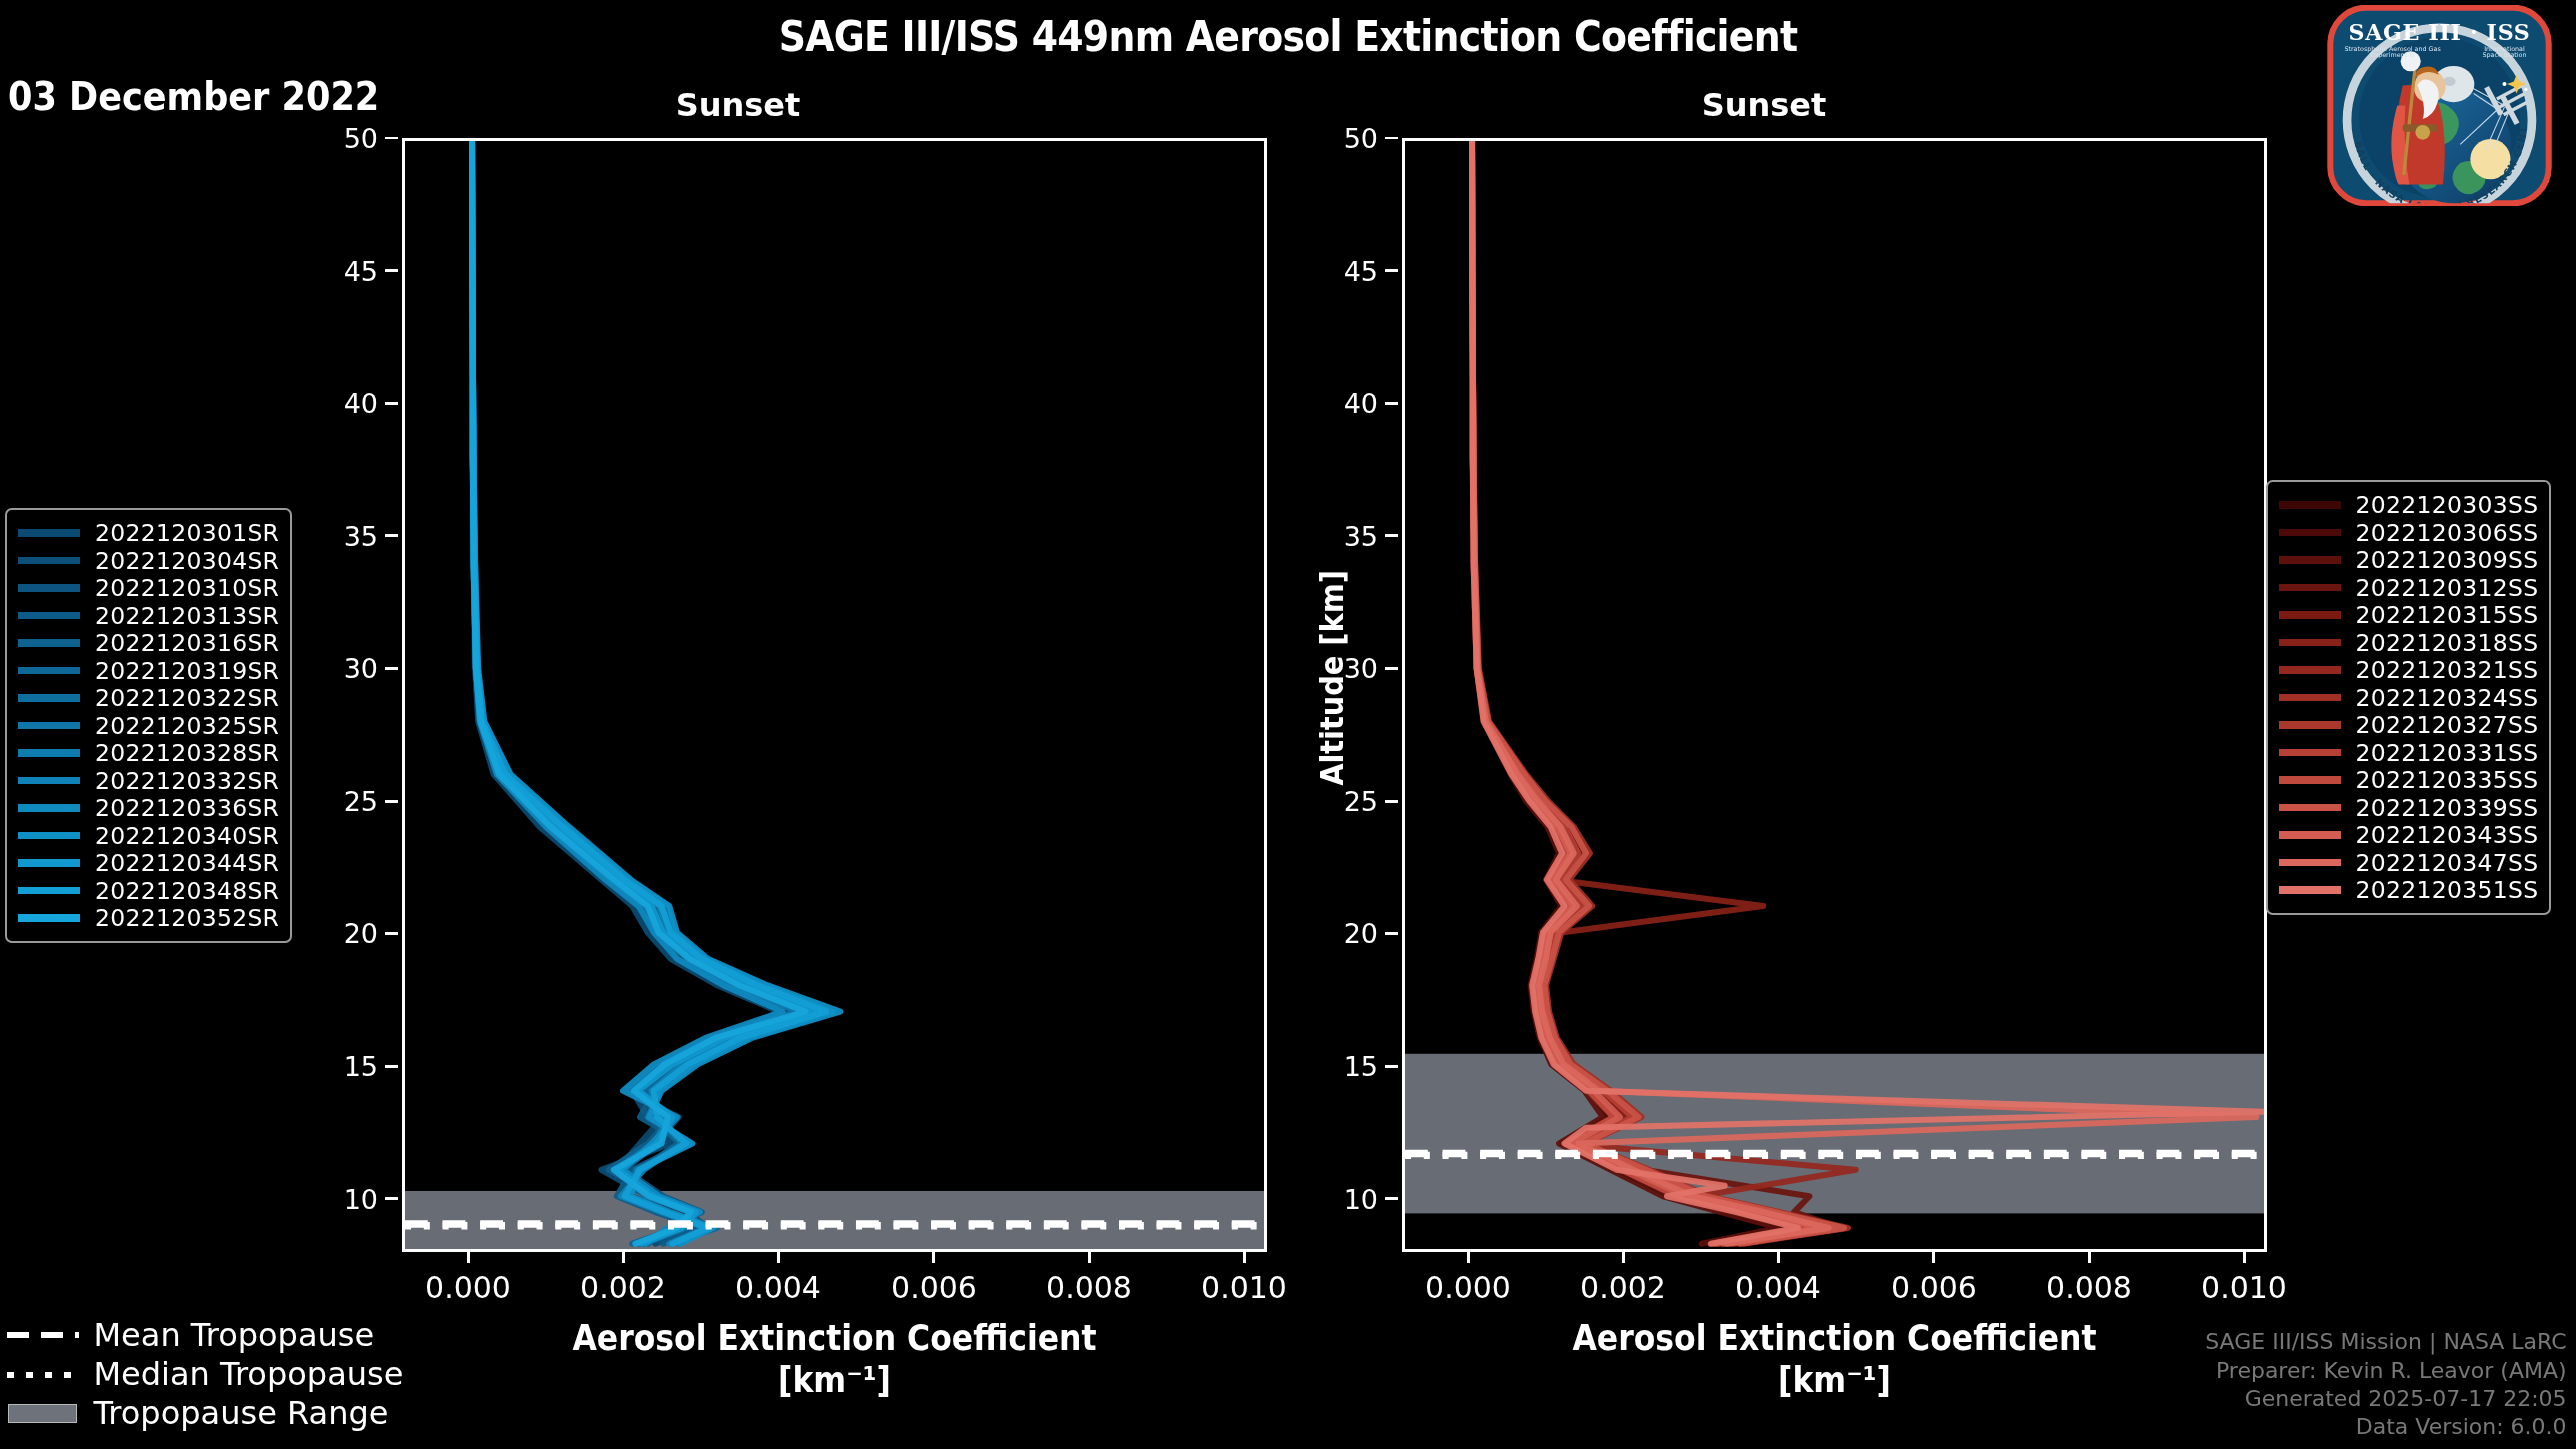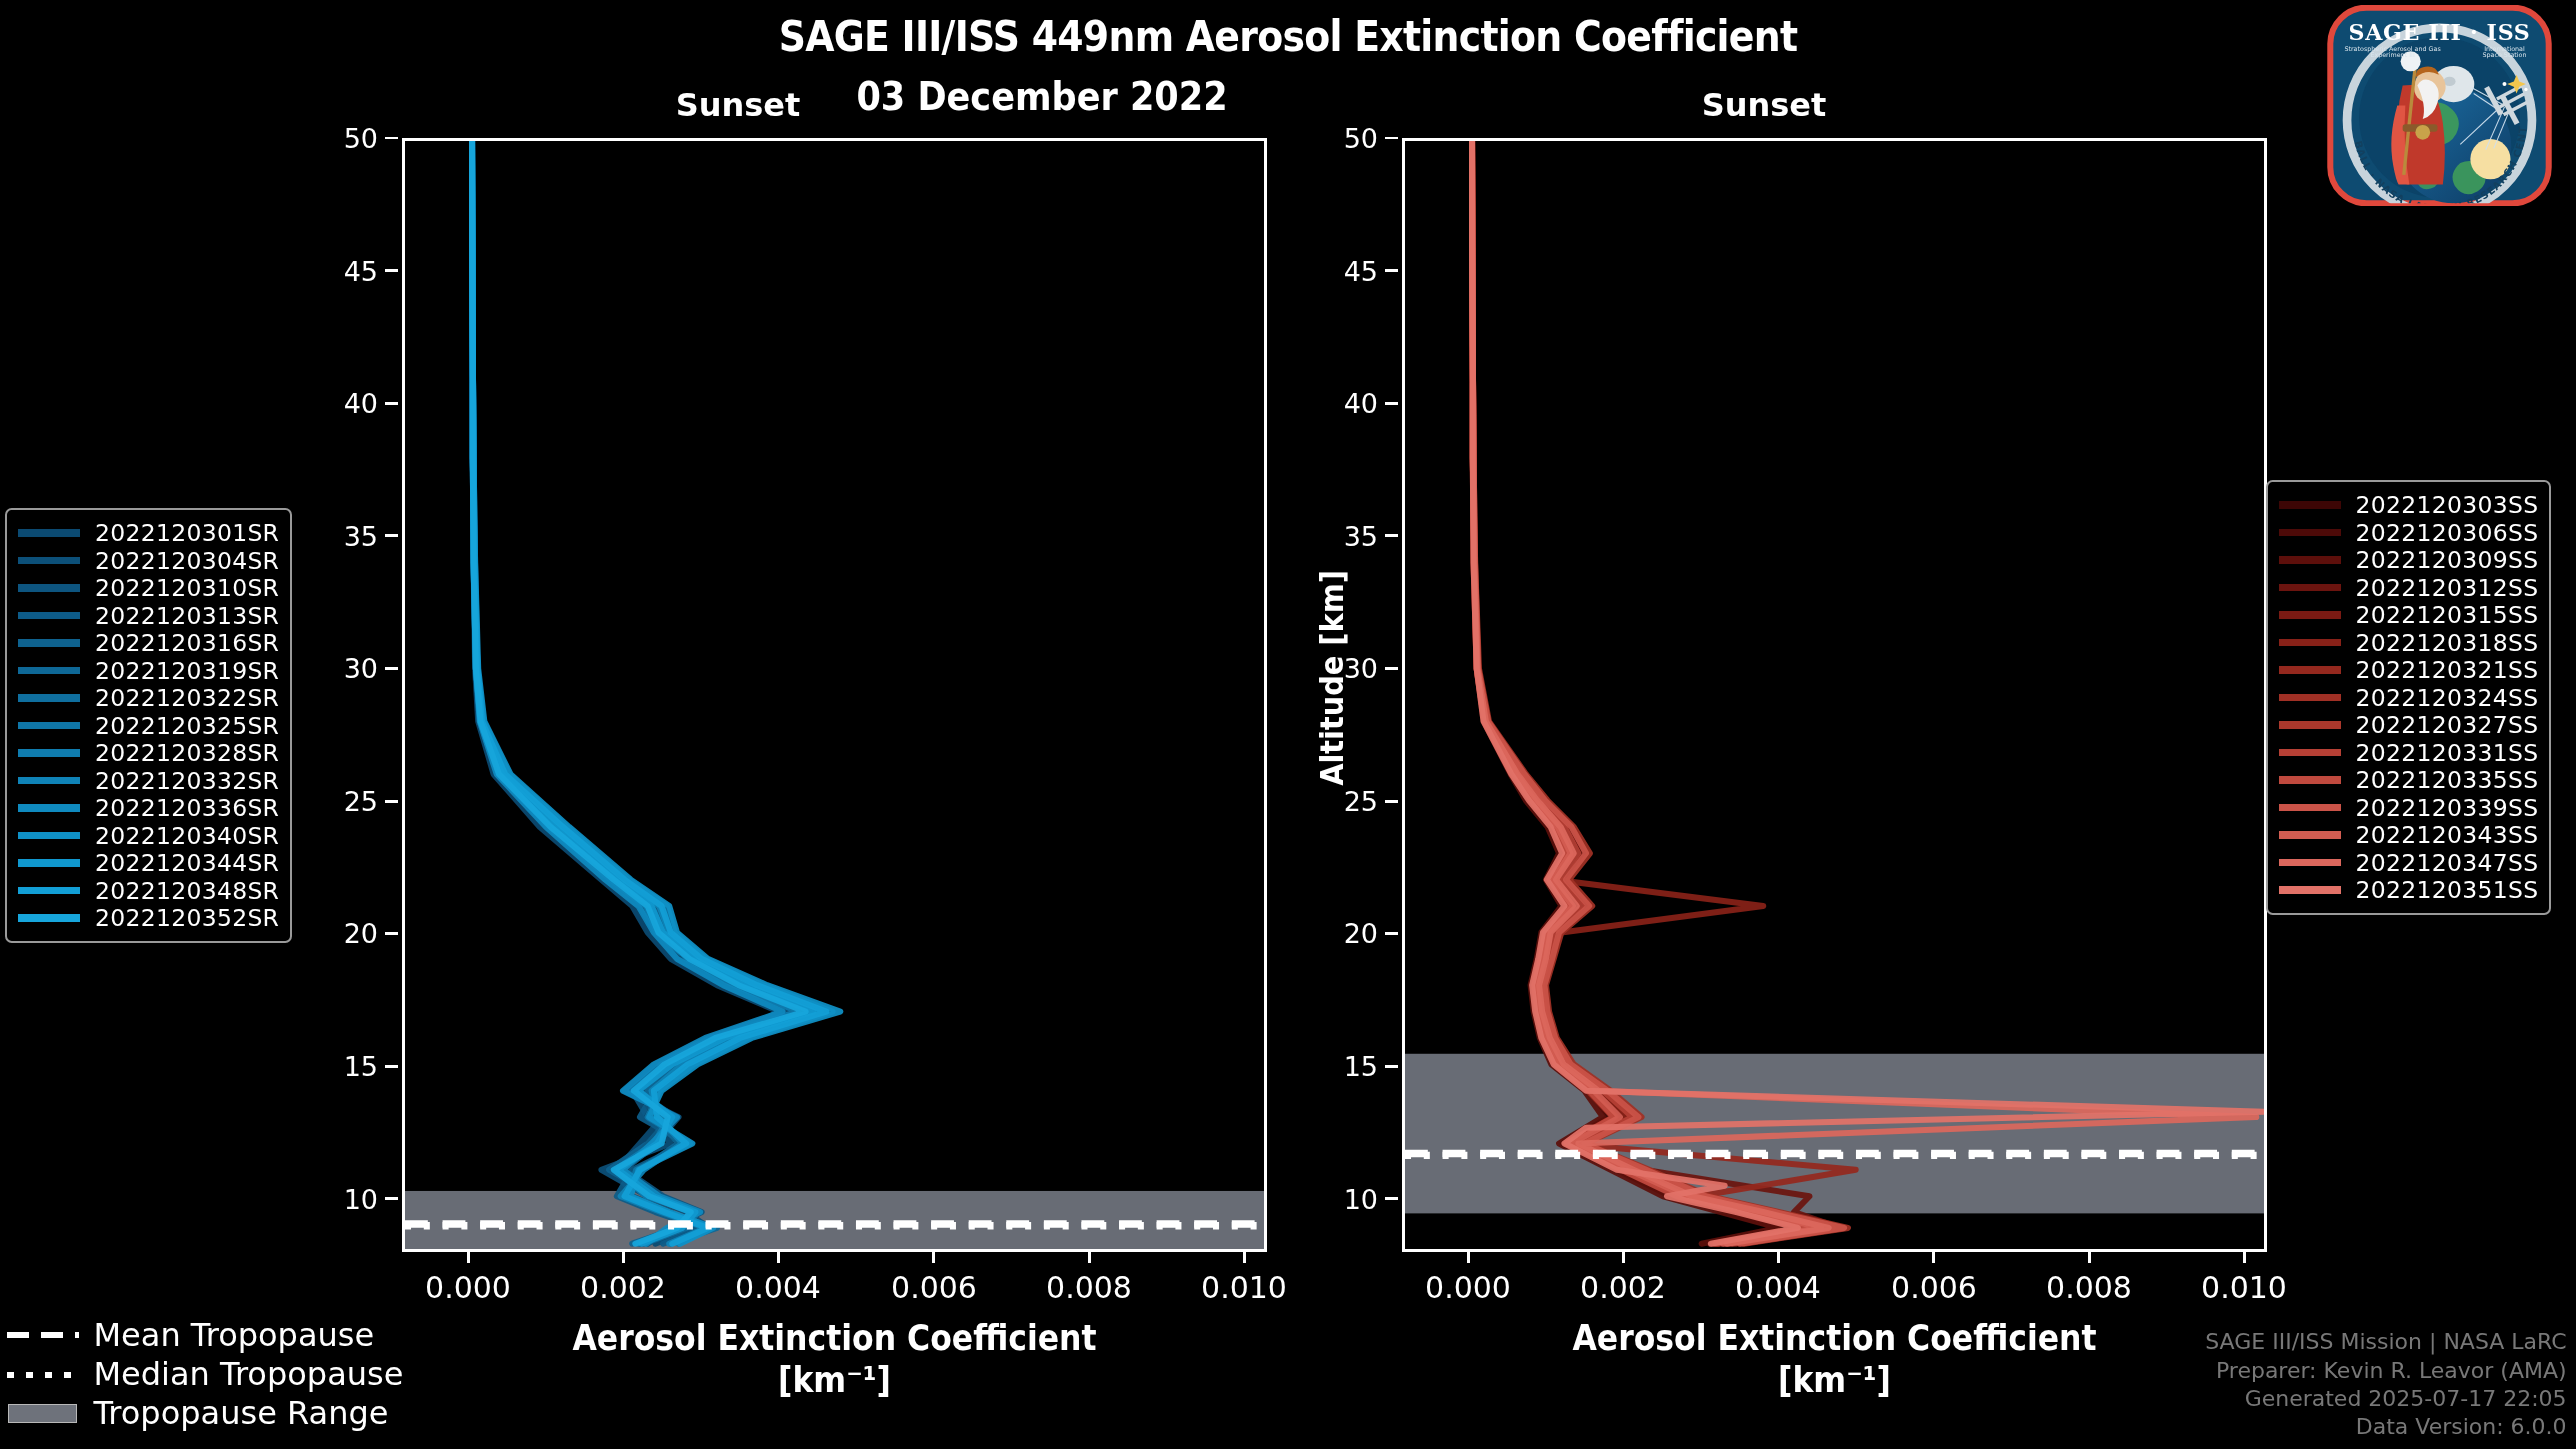--- a/index.html
+++ b/index.html
@@ -5,23 +5,23 @@
   html,body{margin:0;padding:0;background:#000;}
   body{width:2576px;height:1449px;position:relative;overflow:hidden;
        font-family:"DejaVu Sans","Liberation Sans",sans-serif;color:#fff;}
 
   .abs{position:absolute;}
 
   
   #main-title{left:0;top:12px;width:2576px;text-align:center;
     font-size:42px;font-weight:bold;letter-spacing:-0.7px;
     font-family:"DejaVu Sans Condensed","DejaVu Sans",sans-serif;}
-  #date-title{left:0;top:74px;width:2084px;text-align:center;
+  #date-title{left:0;top:74px;width:2084px;text-align:left;
     font-size:39px;font-weight:bold;
-    font-family:"DejaVu Sans Condensed","DejaVu Sans",sans-serif;}
+    font-family:"DejaVu Sans Condensed","DejaVu Sans",sans-serif;padding-left:8px;}
   #sunrise-label{left:604px;top:86px;width:268px;text-align:center;
     font-size:32px;font-weight:bold;}
   #sunset-label{left:1630px;top:86px;width:268px;text-align:center;
     font-size:32px;font-weight:bold;}
 
   
   .plot-frame{border:3.4px solid #fff;background:#000;box-sizing:border-box;}
   #plot-left{left:402px;top:138px;width:865px;height:1114px;}
   #plot-right{left:1402px;top:138px;width:865px;height:1114px;}
 

